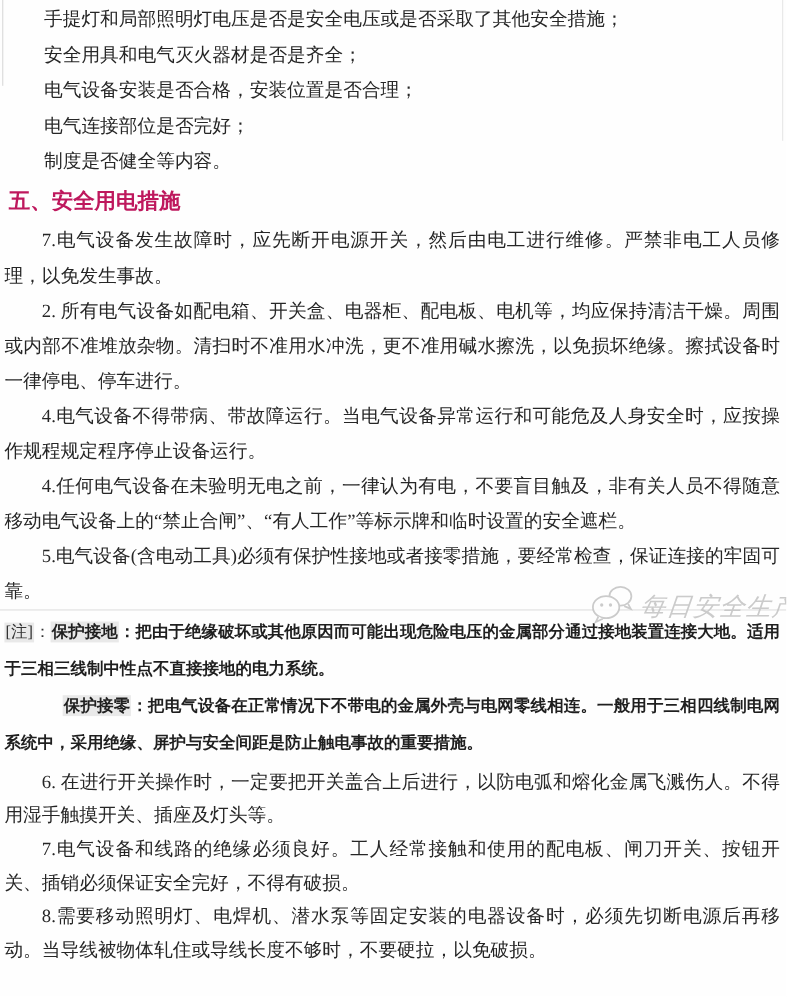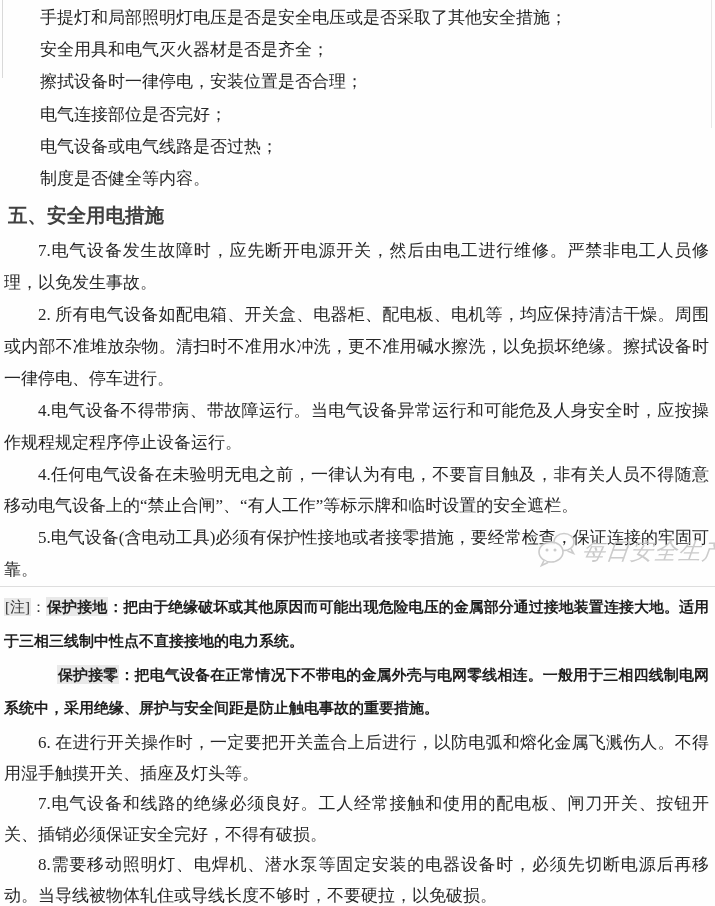--- a/index.html
+++ b/index.html
@@ -24,21 +24,21 @@
     white-space: nowrap;
     font-family: Liberation Serif, serif;
   }
 
   
   .heading {
     margin: 6px 0 0 4px;
     font-size: 19.5px;
     line-height: 30px;
     font-weight: bold;
-    color: #404040;
+    color: #be185d;
     font-family: "Liberation Serif", "DejaVu Serif", serif;
   }
 
   
   .body-paras { margin-top: 4px; }
   .body-paras p {
     margin: 0;
     font-size: 17px;
     line-height: 31.9px;
     text-align: justify;
@@ -109,23 +109,22 @@
 
 <div class="page">
   <div class="edge-left"></div>
   <div class="edge-right"></div>
 
   <div class="content">
 
     <div class="checklist">
       <p>手提灯和局部照明灯电压是否是安全电压或是否采取了其他安全措施；</p>
       <p>安全用具和电气灭火器材是否是齐全；</p>
-      <p>擦拭设备时一律停电，安装位置是否合理；</p>
+      <p>电气设备安装是否合格，安装位置是否合理；</p>
       <p>电气连接部位是否完好；</p>
-      <p>电气设备或电气线路是否过热；</p>
       <p>制度是否健全等内容。</p>
     </div>
 
     <h2 class="heading">五、安全用电措施</h2>
 
     <div class="body-paras">
       <p>7.电气设备发生故障时，应先断开电源开关，然后由电工进行维修。严禁非电工人员修理，以免发生事故。</p>
       <p>2. 所有电气设备如配电箱、开关盒、电器柜、配电板、电机等，均应保持清洁干燥。周围或内部不准堆放杂物。清扫时不准用水冲洗，更不准用碱水擦洗，以免损坏绝缘。擦拭设备时一律停电、停车进行。</p>
       <p>4.电气设备不得带病、带故障运行。当电气设备异常运行和可能危及人身安全时，应按操作规程规定程序停止设备运行。</p>
       <p>4.任何电气设备在未验明无电之前，一律认为有电，不要盲目触及，非有关人员不得随意移动电气设备上的“禁止合闸”、“有人工作”等标示牌和临时设置的安全遮栏。</p>

